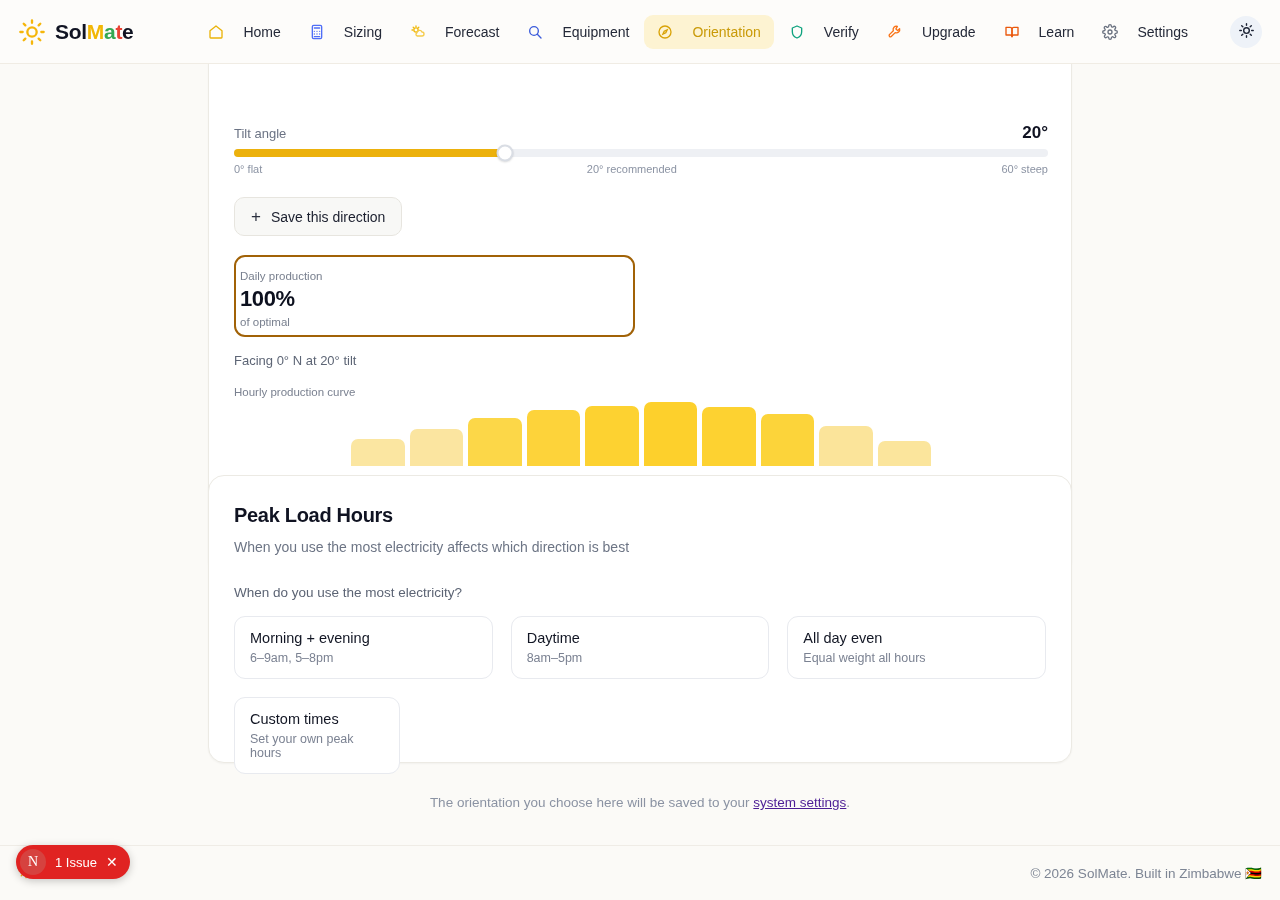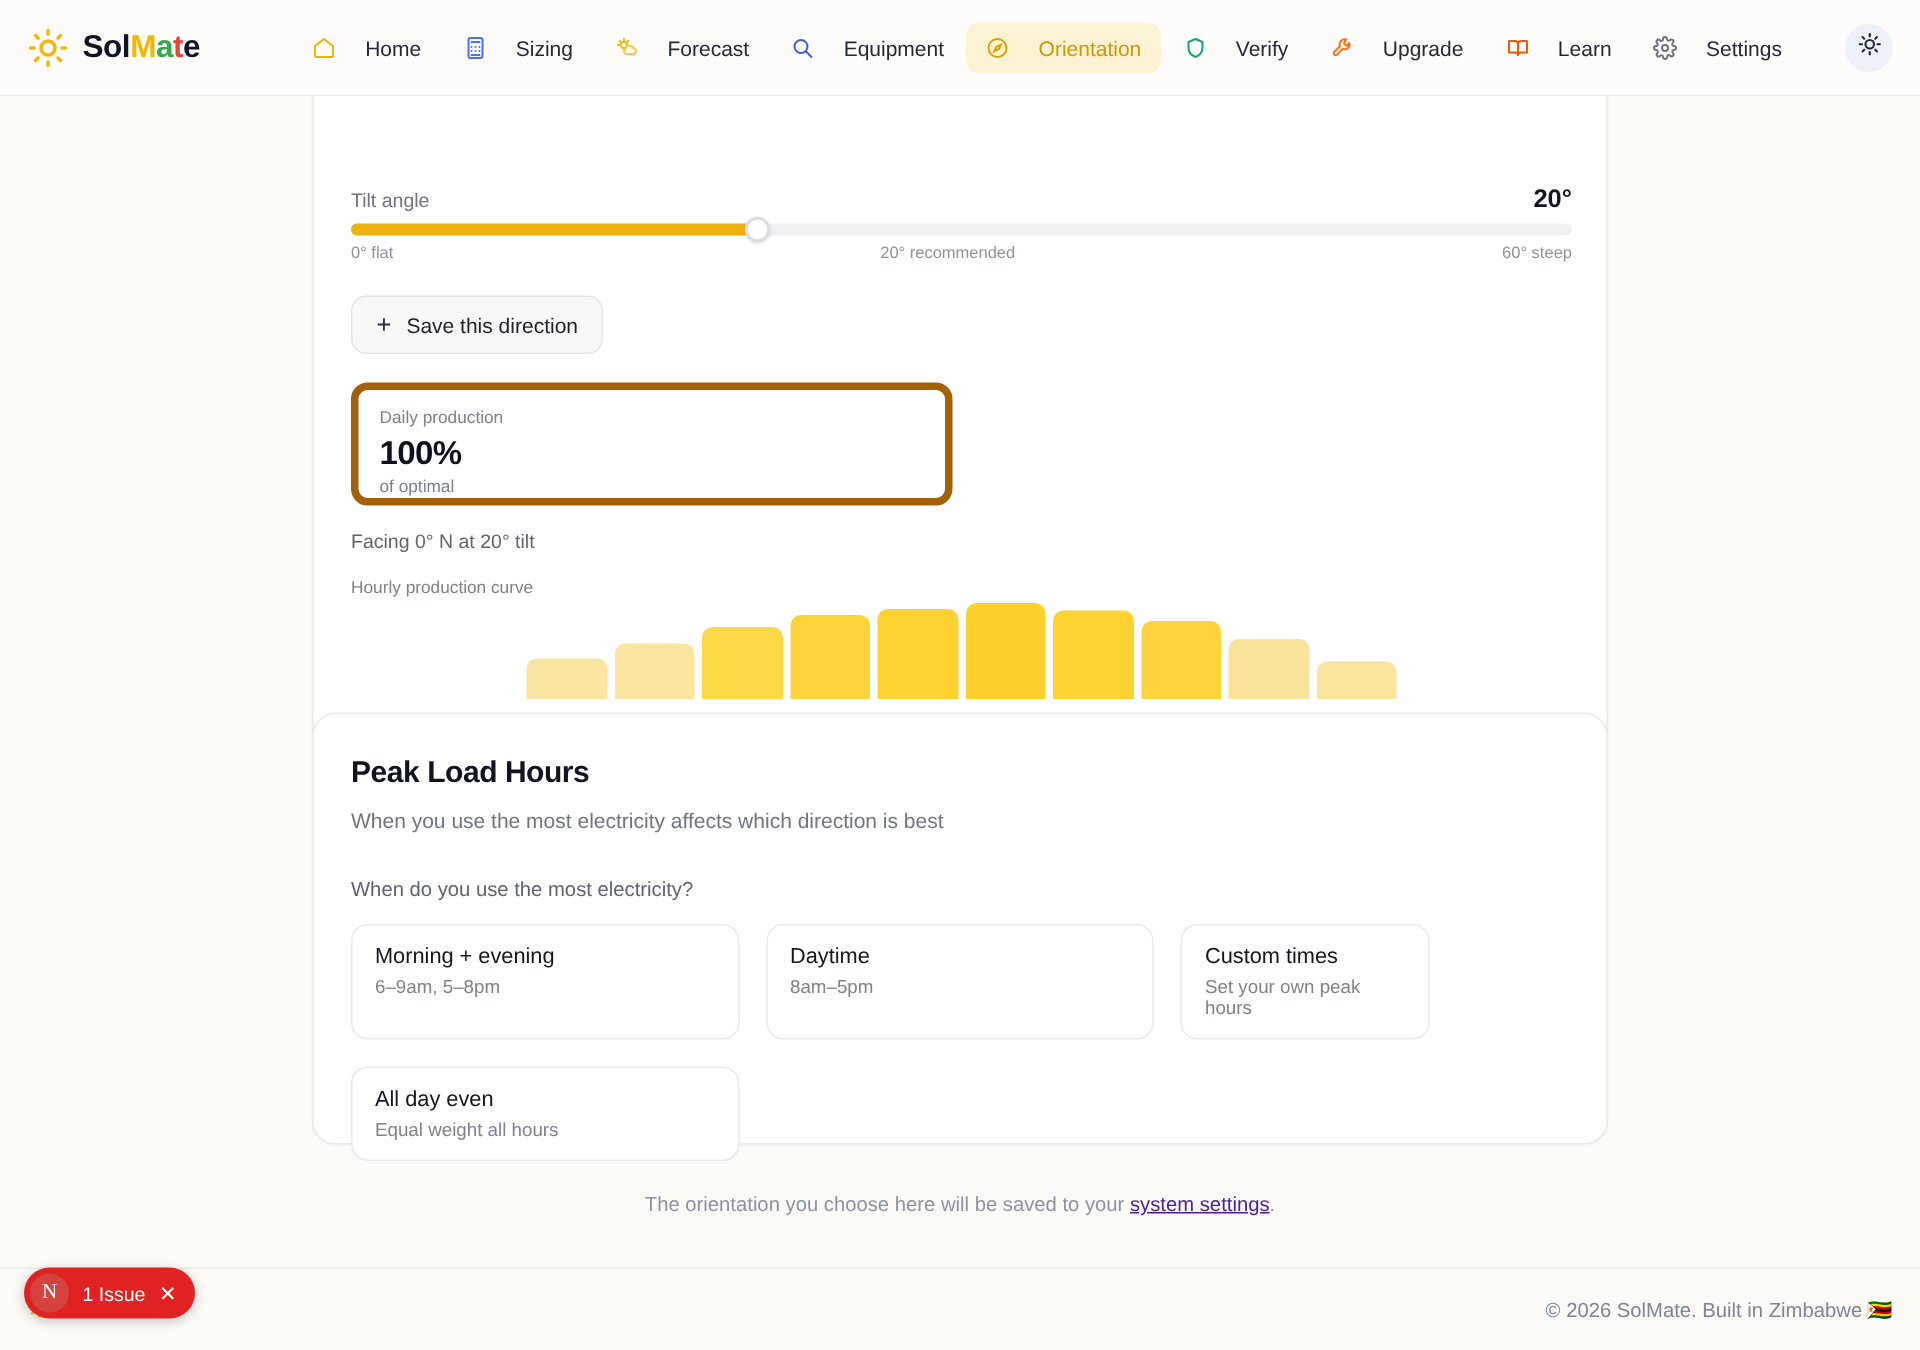--- a/index.html
+++ b/index.html
@@ -92,22 +92,22 @@
     position: absolute; left: 25px; top: 196px;
     display: flex; align-items: center; gap: 10px;
     padding: 10px 16px; border-radius: 10px;
     background: #f8f8f6; border: 1px solid #e7e5df;
     font-size: 14px; color: #1b1f2e; cursor: pointer;
   }
   .plus { font-size: 17px; line-height: 1; color: #2a2f3e; font-weight: 400; }
 
   .prod-card {
     position: absolute; left: 25px; top: 254px; width: 401px; height: 82px;
-    border: 5px solid #a16207; border-radius: 11px;
-    background: #fff; padding: 13px 14px;
+    border: 2px solid #a16207; border-radius: 11px;
+    background: #fff; padding: 13px 4px;
   }
   .prod-label { font-size: 11.5px; color: #79808f; }
   .prod-value { font-size: 22px; font-weight: bold; color: #0d111f; margin-top: 4px; letter-spacing: -0.4px; }
   .prod-sub { font-size: 11.5px; color: #79808f; margin-top: 4px; }
 
   .facing { position: absolute; left: 25px; top: 352px; font-size: 13px; color: #5d6575; }
   .curve-title { position: absolute; left: 25px; top: 385px; font-size: 11.5px; color: #7a8190; }
 
   
   .chart {
@@ -385,27 +385,27 @@
 
     <div class="opt-grid">
       <div class="opt">
         <div class="opt-title">Morning + evening</div>
         <div class="opt-sub">6–9am, 5–8pm</div>
       </div>
       <div class="opt">
         <div class="opt-title">Daytime</div>
         <div class="opt-sub">8am–5pm</div>
       </div>
+      <div class="opt">
+        <div class="opt-title">All day even</div>
+        <div class="opt-sub">Equal weight all hours</div>
+      </div>
       <div class="opt opt-narrow">
         <div class="opt-title">Custom times</div>
         <div class="opt-sub">Set your own peak hours</div>
-      </div>
-      <div class="opt">
-        <div class="opt-title">All day even</div>
-        <div class="opt-sub">Equal weight all hours</div>
       </div>
     </div>
   </section>
 
   <div class="note">
     <span>The orientation you choose here will be saved to your </span><a href="#">system settings</a><span>.</span>
   </div>
 
 </div>
 

